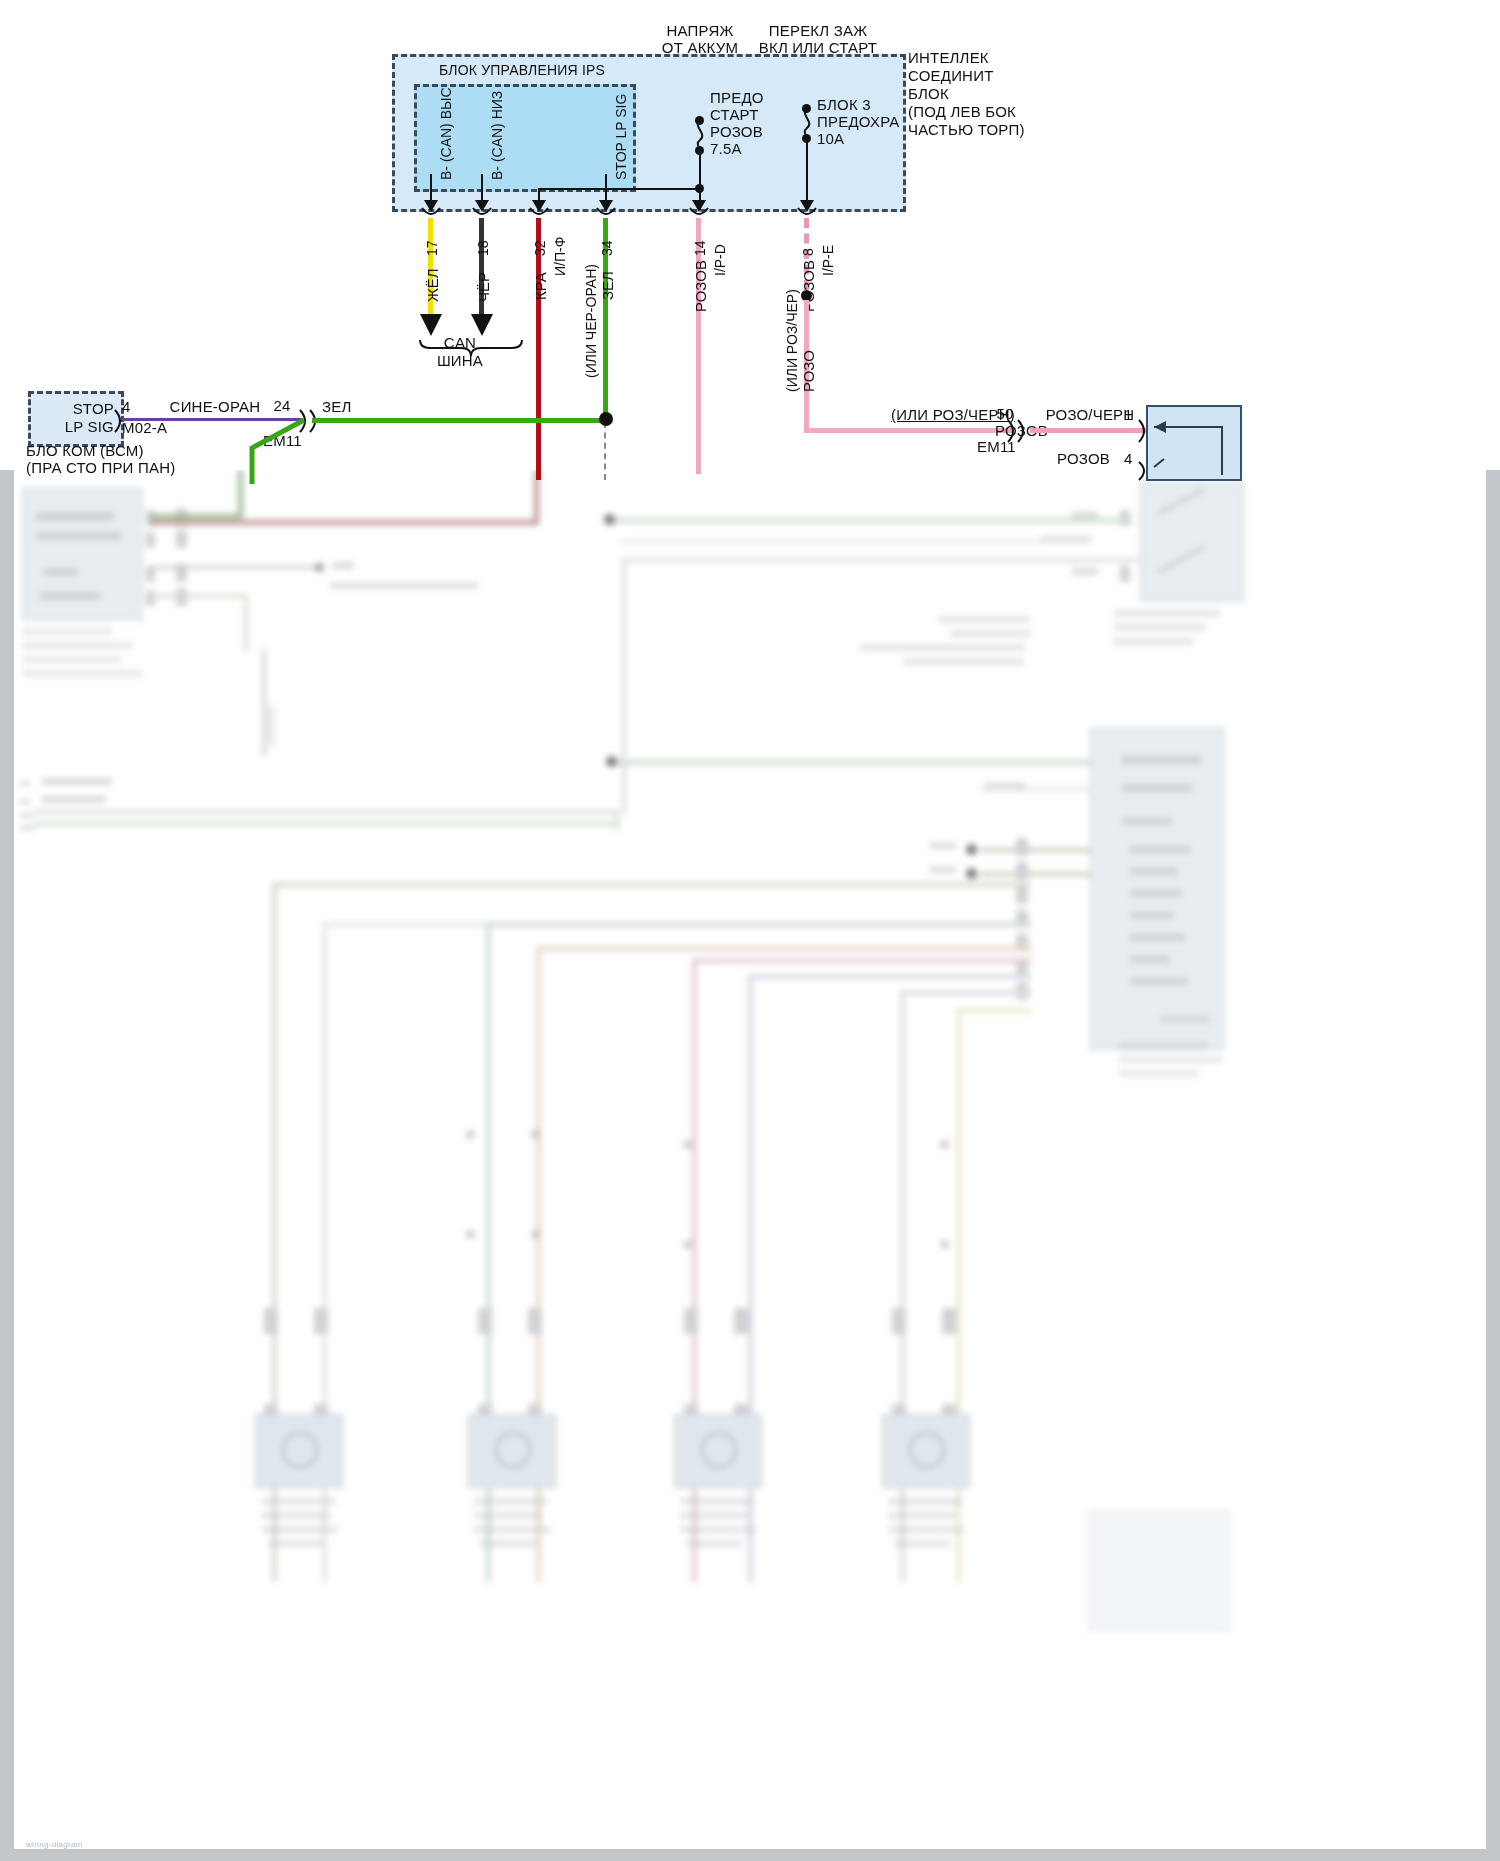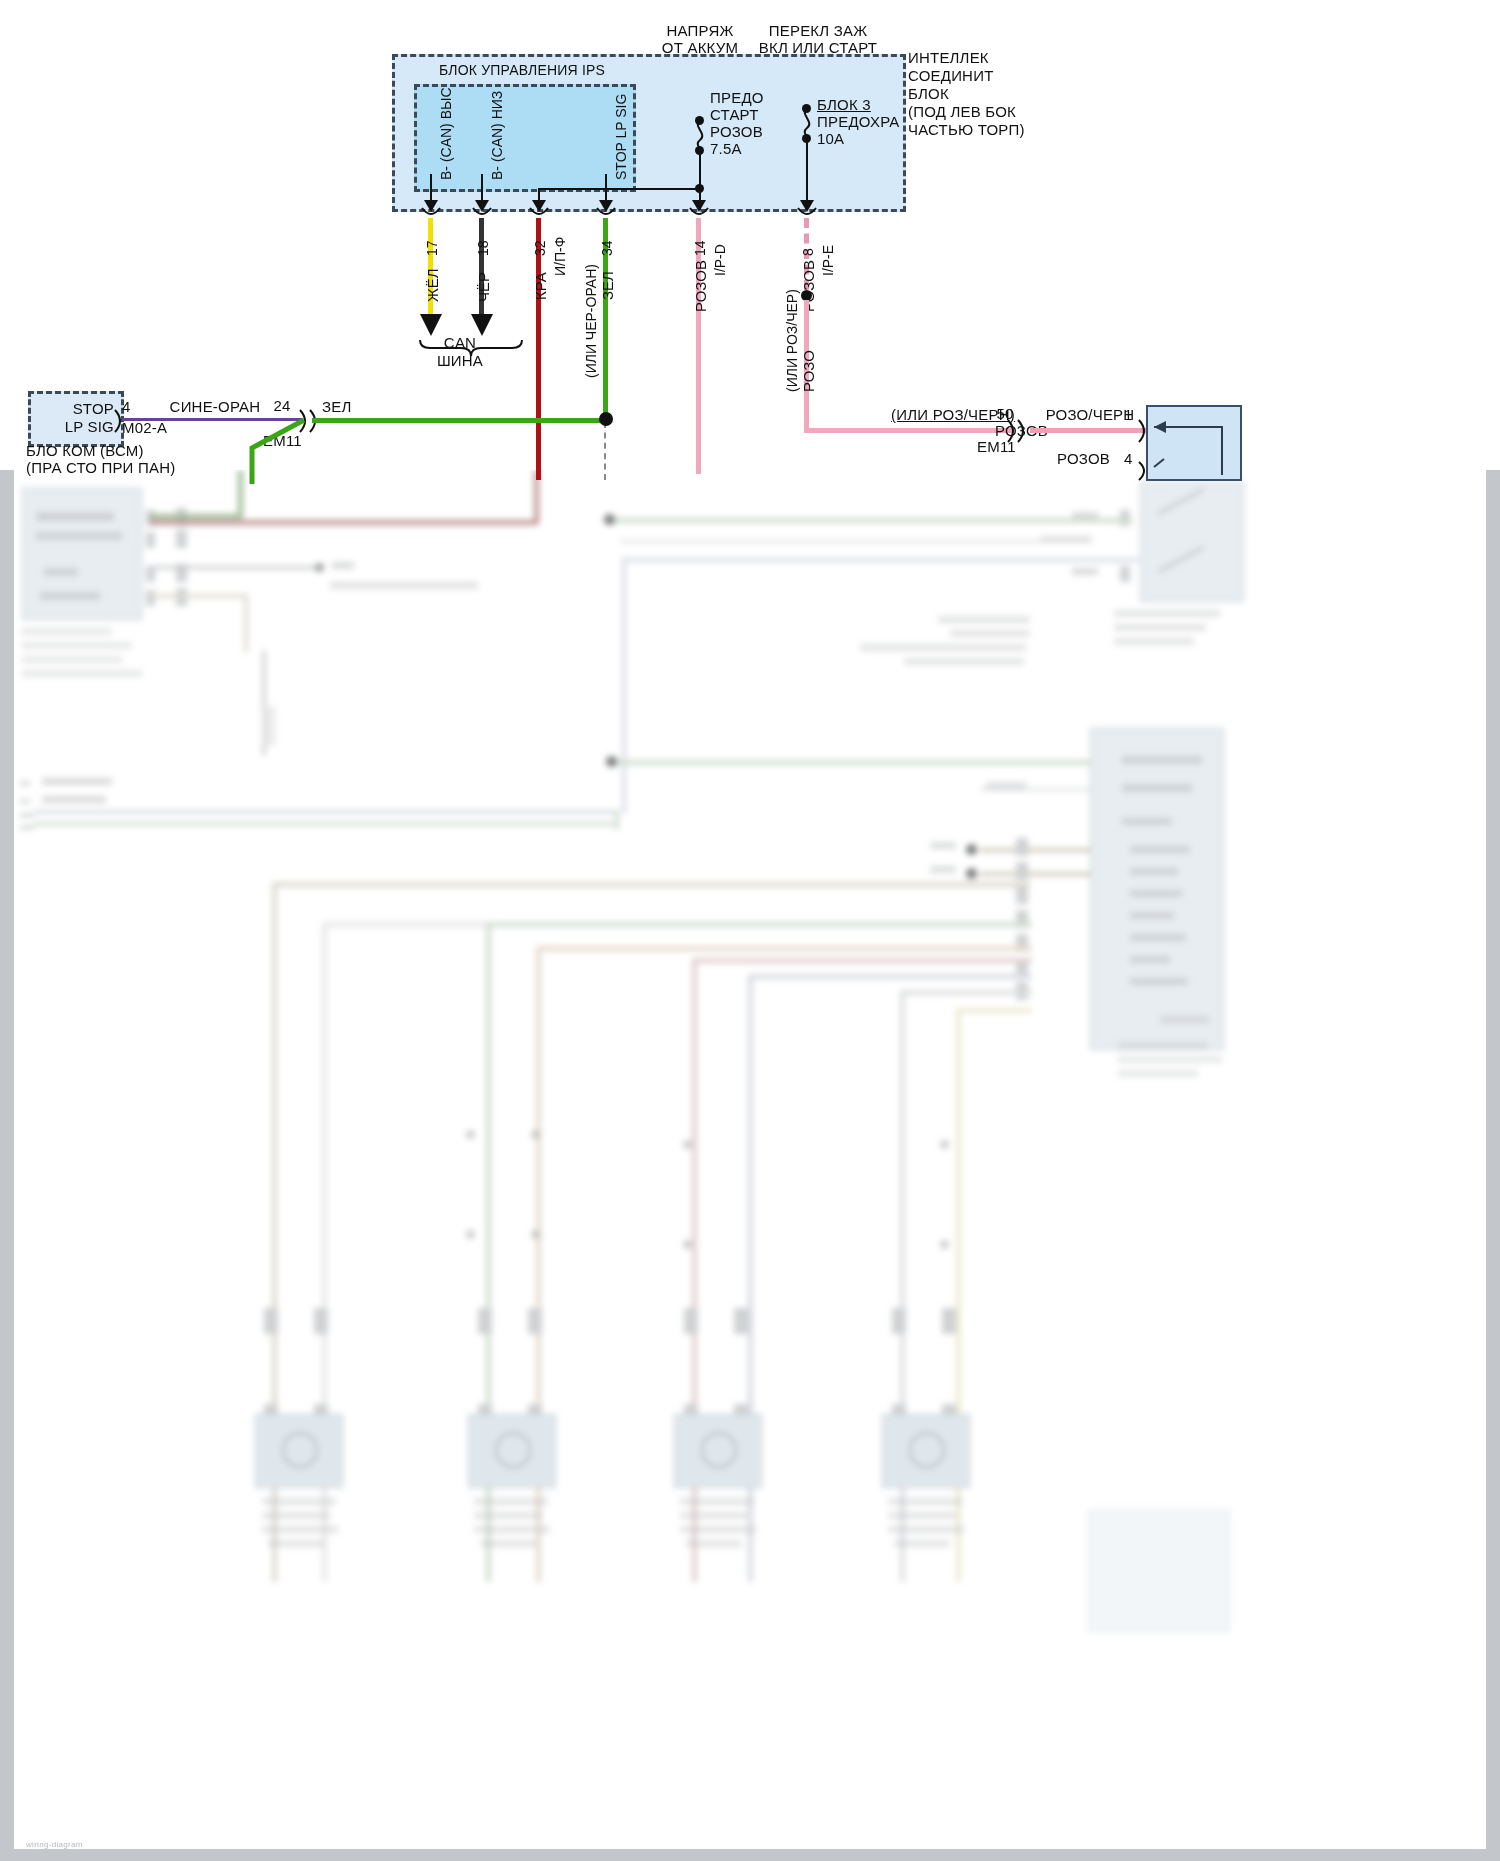--- a/index.html
+++ b/index.html
@@ -287,21 +287,21 @@
   <div class="txt" style="left:710px;top:123px;">РОЗОВ</div>
   <div class="txt" style="left:710px;top:140px;">7.5A</div>
   <div class="wire v" style="left:699px;top:152px;height:58px;background:#111;width:2px;"></div>
   <div class="dot" style="left:695px;top:184px;width:9px;height:9px;"></div>
 
   <div class="dot" style="left:802px;top:104px;width:9px;height:9px;"></div>
   <div class="dot" style="left:802px;top:134px;width:9px;height:9px;"></div>
   <svg class="abs" style="left:797px;top:106px;width:24px;height:36px;" viewBox="0 0 24 36">
     <path d="M10 2 C 2 8, 18 16, 10 22 C 4 27, 12 30, 10 34" stroke="#111" stroke-width="2" fill="none"></path>
   </svg>
-  <div class="txt" style="left:817px;top:96px;text-decoration:underline;">БЛОК 3</div>
+  <div class="txt" style="left:817px;top:96px;">БЛОК 3</div>
   <div class="txt" style="left:817px;top:113px;">ПРЕДОХРА</div>
   <div class="txt" style="left:817px;top:130px;">10A</div>
   <div class="wire v" style="left:806px;top:140px;height:70px;background:#111;width:2px;"></div>
 
   <div class="txt" style="left:908px;top:49px;">ИНТЕЛЛЕК</div>
   <div class="txt" style="left:908px;top:67px;">СОЕДИНИТ</div>
   <div class="txt" style="left:908px;top:85px;">БЛОК</div>
   <div class="txt" style="left:908px;top:103px;">(ПОД ЛЕВ БОК</div>
   <div class="txt" style="left:908px;top:121px;">ЧАСТЬЮ ТОРП)</div>
 

